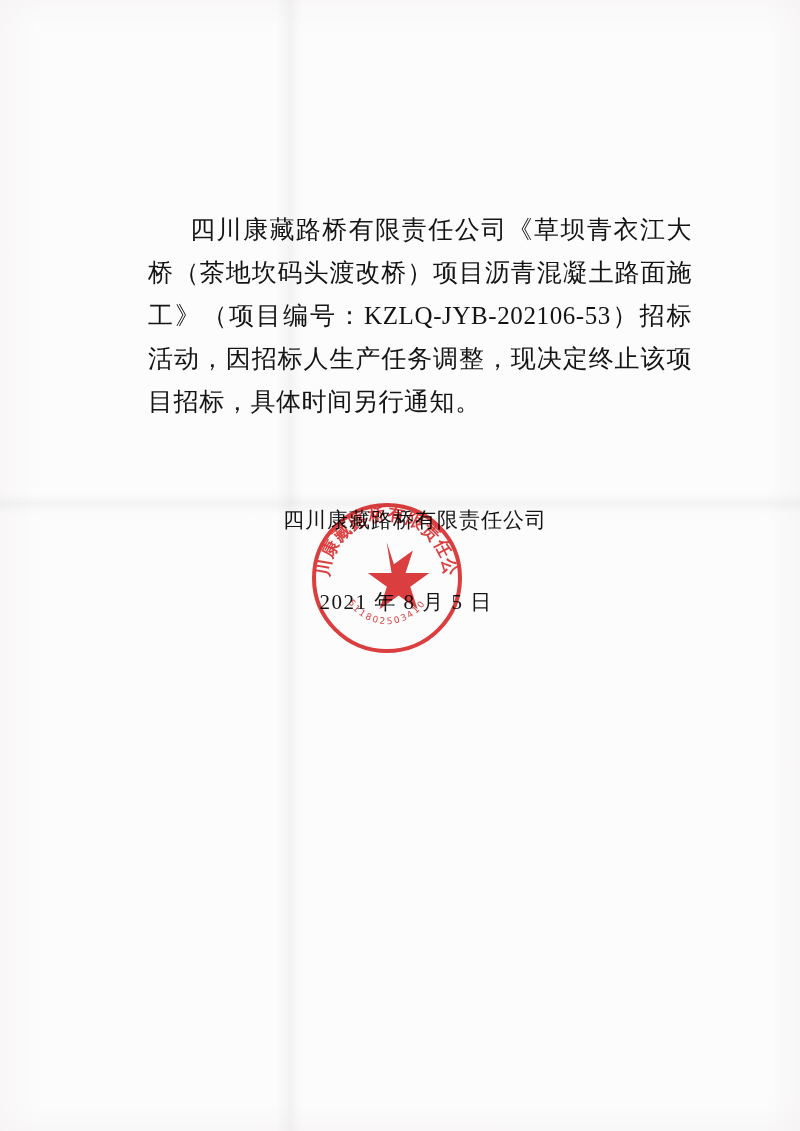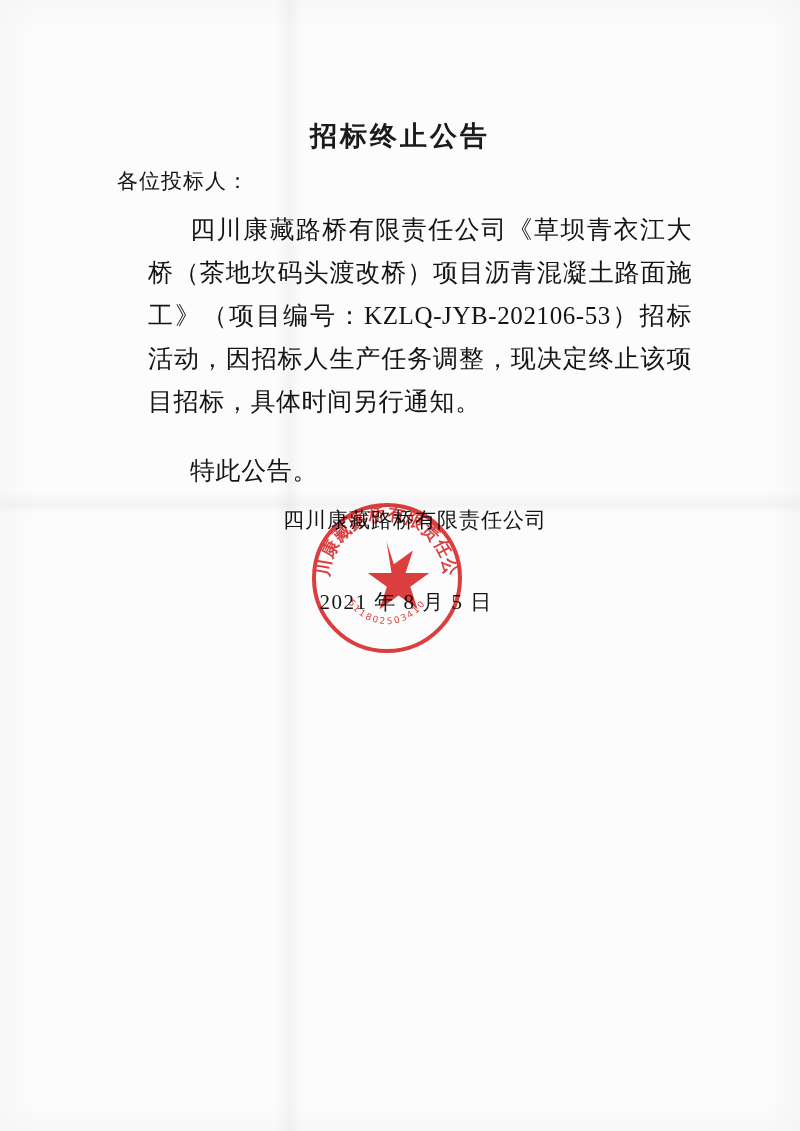--- a/index.html
+++ b/index.html
@@ -152,27 +152,24 @@
 </head>
 <body>
 
 <div class="page">
 
   <div class="fold-v" style="left:276px;"></div>
   <div class="fold-h" style="top:492px;"></div>
 
   <div class="content">
 
-    <div class="doc-title">招标终止公告</div>
 
-    <div class="salutation">各位投标人：</div>
 
     <div class="body-block">
       <div class="para">四川康藏路桥有限责任公司《草坝青衣江大桥（茶地坎码头渡改桥）项目沥青混凝土路面施工》（项目编号：KZLQ-JYB-202106-53）招标活动，因招标人生产任务调整，现决定终止该项目招标，具体时间另行通知。</div>
-      <div class="para second">特此公告。</div>
     </div>
 
     <div class="signature">四川康藏路桥有限责任公司</div>
 
     <div class="date-line">2021 年 8 月 5 日</div>
 
     <div class="seal">
       <svg width="160" height="160" viewBox="0 0 160 160" xmlns="http://www.w3.org/2000/svg">
         <defs>
           <path id="arcTop" d="M 22 80 A 58 58 0 0 1 138 80"></path>

